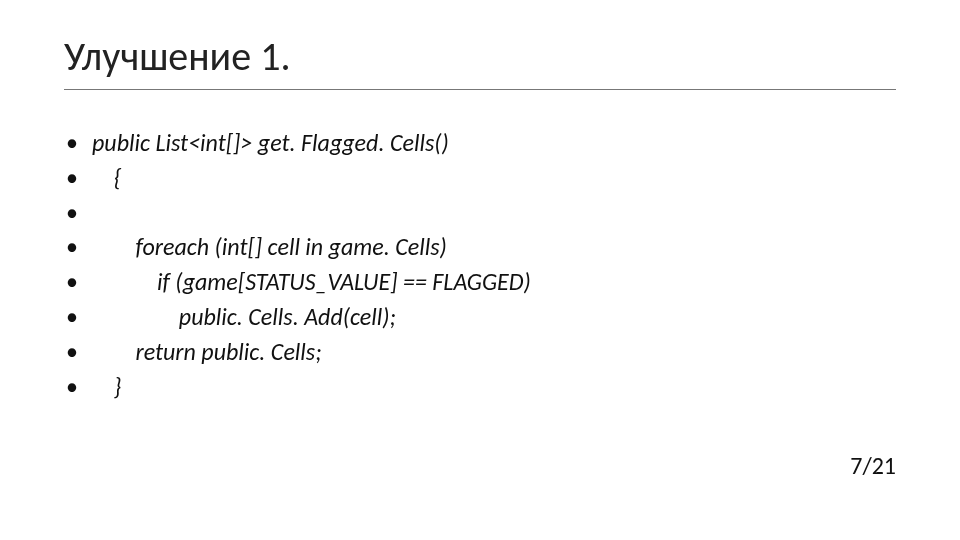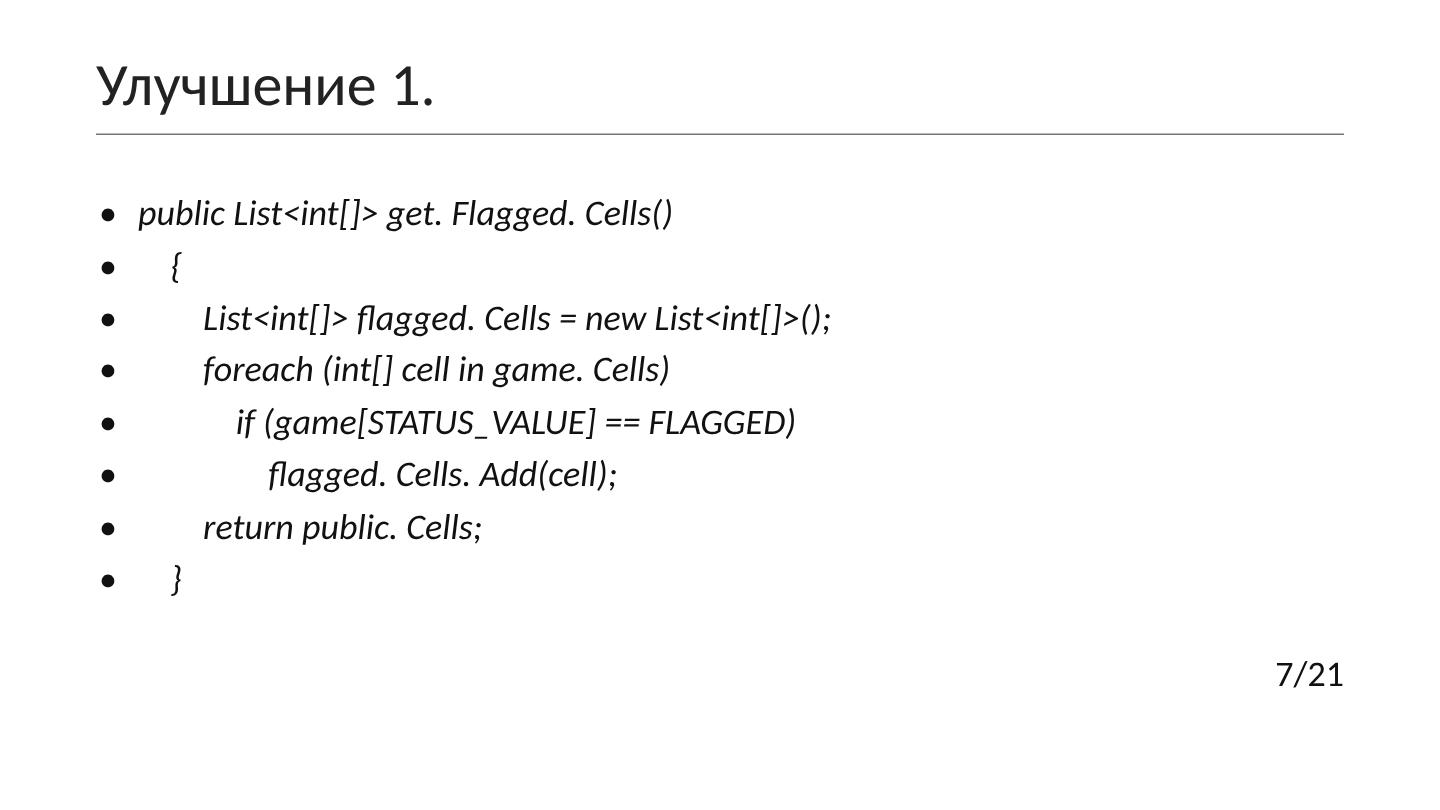--- a/index.html
+++ b/index.html
@@ -35,21 +35,21 @@
     text-align: left;
     padding-left: 2px;
   }
   .code-text {
     white-space: pre;
     font-style: italic;
   }
   .page-number {
     position: absolute;
     right: 64px;
-    bottom: 76px;
+    bottom: 60px;
     font-size: 24px;
     color: #111;
   }
 </style>
 </head>
 <body>
 
 <div class="slide">
   <h1 class="title">Улучшение 1.</h1>
   <div class="underline"></div>
@@ -58,33 +58,32 @@
     <div class="bullet-row">
       <span class="bullet">•</span>
       <span class="code-text">public List&lt;int[]&gt; get. Flagged. Cells()</span>
     </div>
     <div class="bullet-row">
       <span class="bullet">•</span>
       <span class="code-text">    {</span>
     </div>
     <div class="bullet-row">
       <span class="bullet">•</span>
-      <span class="code-text">        List&lt;int[]&gt; flagged. Cells = new List&lt;int[]&gt;();</span>
     </div>
     <div class="bullet-row">
       <span class="bullet">•</span>
       <span class="code-text">        foreach (int[] cell in game. Cells)</span>
     </div>
     <div class="bullet-row">
       <span class="bullet">•</span>
       <span class="code-text">            if (game[STATUS_VALUE] == FLAGGED)</span>
     </div>
     <div class="bullet-row">
       <span class="bullet">•</span>
-      <span class="code-text">                flagged. Cells. Add(cell);</span>
+      <span class="code-text">                public. Cells. Add(cell);</span>
     </div>
     <div class="bullet-row">
       <span class="bullet">•</span>
       <span class="code-text">        return public. Cells;</span>
     </div>
     <div class="bullet-row">
       <span class="bullet">•</span>
       <span class="code-text">    }</span>
     </div>
   </div>

